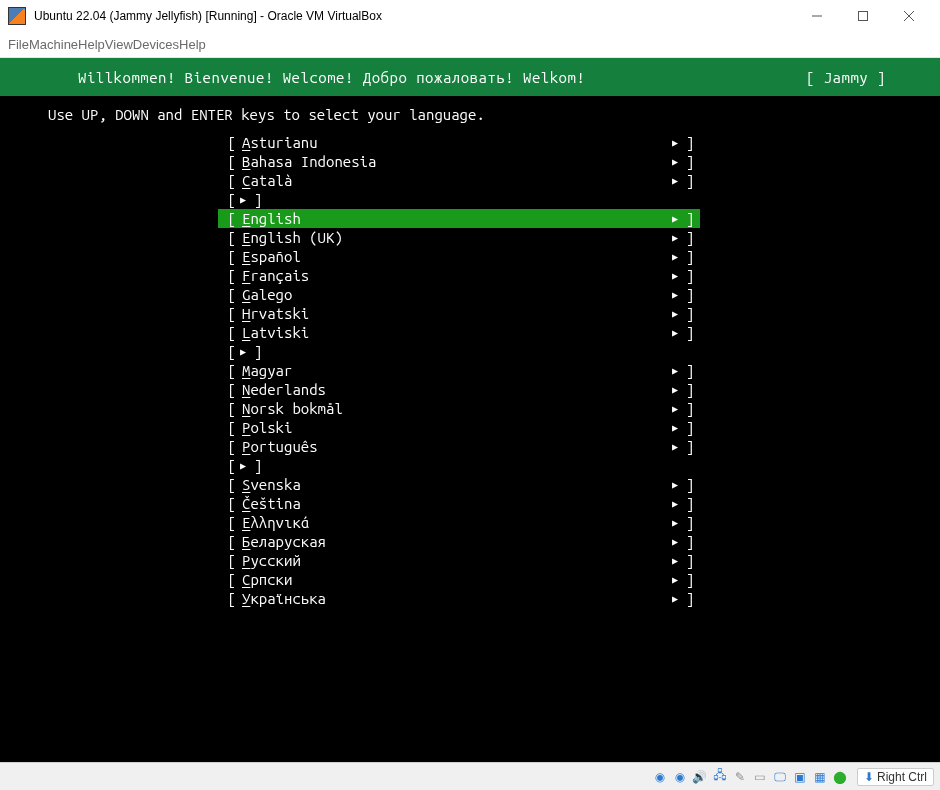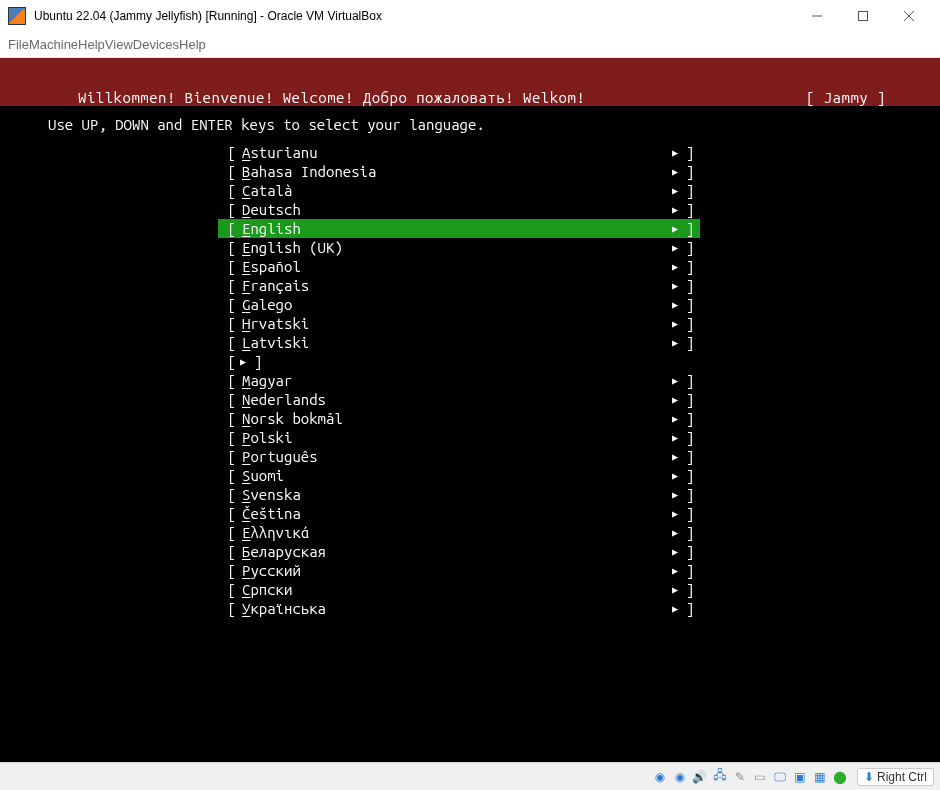--- a/index.html
+++ b/index.html
@@ -51,25 +51,25 @@
     position: absolute;
     top: 58px; left: 0; right: 0;
     bottom: 28px;
     background: #000;
     color: #fff;
     font-family: "Ubuntu Mono","DejaVu Sans Mono","Courier New",monospace;
     font-size: 15px;
     overflow: hidden;
   }
   .orange-bar {
-    background: #7f1d1d;
-    color: #fff;
-    height: 48px;
-    display: flex;
-    align-items: flex-end;
+    background: #15803d;
+    color: #fff;
+    height: 38px;
+    display: flex;
+    align-items: center;
     padding: 0 14px;
     letter-spacing: 0.5px;
   }
   .orange-bar .greeting { flex: 1; text-align: left; padding-left: 64px; }
   .orange-bar .help { padding-right: 40px; }
 
   .instruction {
     padding: 10px 0 10px 48px;
     color: #fff;
   }
@@ -165,35 +165,35 @@
 <div class="vm-screen">
   <div class="orange-bar">
     <span class="greeting">Willkommen! Bienvenue! Welcome! Добро пожаловать! Welkom!</span>
     <span class="help">[ Jammy ]</span>
   </div>
   <div class="instruction">Use UP, DOWN and ENTER keys to select your language.</div>
   <div class="lang-list" id="lang-list">
       <div class="lang-row"><span class="lb">[</span><span class="name"><span class="underline">A</span>sturianu</span><span class="arrow">▶</span><span class="rb">]</span></div>
       <div class="lang-row"><span class="lb">[</span><span class="name"><span class="underline">B</span>ahasa Indonesia</span><span class="arrow">▶</span><span class="rb">]</span></div>
       <div class="lang-row"><span class="lb">[</span><span class="name"><span class="underline">C</span>atalà</span><span class="arrow">▶</span><span class="rb">]</span></div>
-      <div class="lang-row"><span class="lb">[</span><span class="name"><span class="underline">D</span>eutsch</span><span class="arrow">▶</span><span class="rb">]</span></div>
+      <div class="lang-row"><span class="lb">[</span><span class="arrow">▶</span><span class="rb">]</span></div>
       <div class="lang-row selected"><span class="lb">[</span><span class="name"><span class="underline">E</span>nglish</span><span class="arrow">▶</span><span class="rb">]</span></div>
       <div class="lang-row"><span class="lb">[</span><span class="name"><span class="underline">E</span>nglish (UK)</span><span class="arrow">▶</span><span class="rb">]</span></div>
       <div class="lang-row"><span class="lb">[</span><span class="name"><span class="underline">E</span>spañol</span><span class="arrow">▶</span><span class="rb">]</span></div>
       <div class="lang-row"><span class="lb">[</span><span class="name"><span class="underline">F</span>rançais</span><span class="arrow">▶</span><span class="rb">]</span></div>
       <div class="lang-row"><span class="lb">[</span><span class="name"><span class="underline">G</span>alego</span><span class="arrow">▶</span><span class="rb">]</span></div>
       <div class="lang-row"><span class="lb">[</span><span class="name"><span class="underline">H</span>rvatski</span><span class="arrow">▶</span><span class="rb">]</span></div>
       <div class="lang-row"><span class="lb">[</span><span class="name"><span class="underline">L</span>atviski</span><span class="arrow">▶</span><span class="rb">]</span></div>
       <div class="lang-row"><span class="lb">[</span><span class="arrow">▶</span><span class="rb">]</span></div>
       <div class="lang-row"><span class="lb">[</span><span class="name"><span class="underline">M</span>agyar</span><span class="arrow">▶</span><span class="rb">]</span></div>
       <div class="lang-row"><span class="lb">[</span><span class="name"><span class="underline">N</span>ederlands</span><span class="arrow">▶</span><span class="rb">]</span></div>
       <div class="lang-row"><span class="lb">[</span><span class="name"><span class="underline">N</span>orsk bokmål</span><span class="arrow">▶</span><span class="rb">]</span></div>
       <div class="lang-row"><span class="lb">[</span><span class="name"><span class="underline">P</span>olski</span><span class="arrow">▶</span><span class="rb">]</span></div>
       <div class="lang-row"><span class="lb">[</span><span class="name"><span class="underline">P</span>ortuguês</span><span class="arrow">▶</span><span class="rb">]</span></div>
-      <div class="lang-row"><span class="lb">[</span><span class="name"><span class="underline">S</span>uomi</span><span class="arrow">▶</span><span class="rb">]</span></div>
+      <div class="lang-row"><span class="lb">[</span><span class="arrow">▶</span><span class="rb">]</span></div>
       <div class="lang-row"><span class="lb">[</span><span class="name"><span class="underline">S</span>venska</span><span class="arrow">▶</span><span class="rb">]</span></div>
       <div class="lang-row"><span class="lb">[</span><span class="name"><span class="underline">Č</span>eština</span><span class="arrow">▶</span><span class="rb">]</span></div>
       <div class="lang-row"><span class="lb">[</span><span class="name"><span class="underline">Ε</span>λληνικά</span><span class="arrow">▶</span><span class="rb">]</span></div>
       <div class="lang-row"><span class="lb">[</span><span class="name"><span class="underline">Б</span>еларуская</span><span class="arrow">▶</span><span class="rb">]</span></div>
       <div class="lang-row"><span class="lb">[</span><span class="name"><span class="underline">Р</span>усский</span><span class="arrow">▶</span><span class="rb">]</span></div>
       <div class="lang-row"><span class="lb">[</span><span class="name"><span class="underline">С</span>рпски</span><span class="arrow">▶</span><span class="rb">]</span></div>
       <div class="lang-row"><span class="lb">[</span><span class="name"><span class="underline">У</span>країнська</span><span class="arrow">▶</span><span class="rb">]</span></div>
     </div>
 </div>
 

